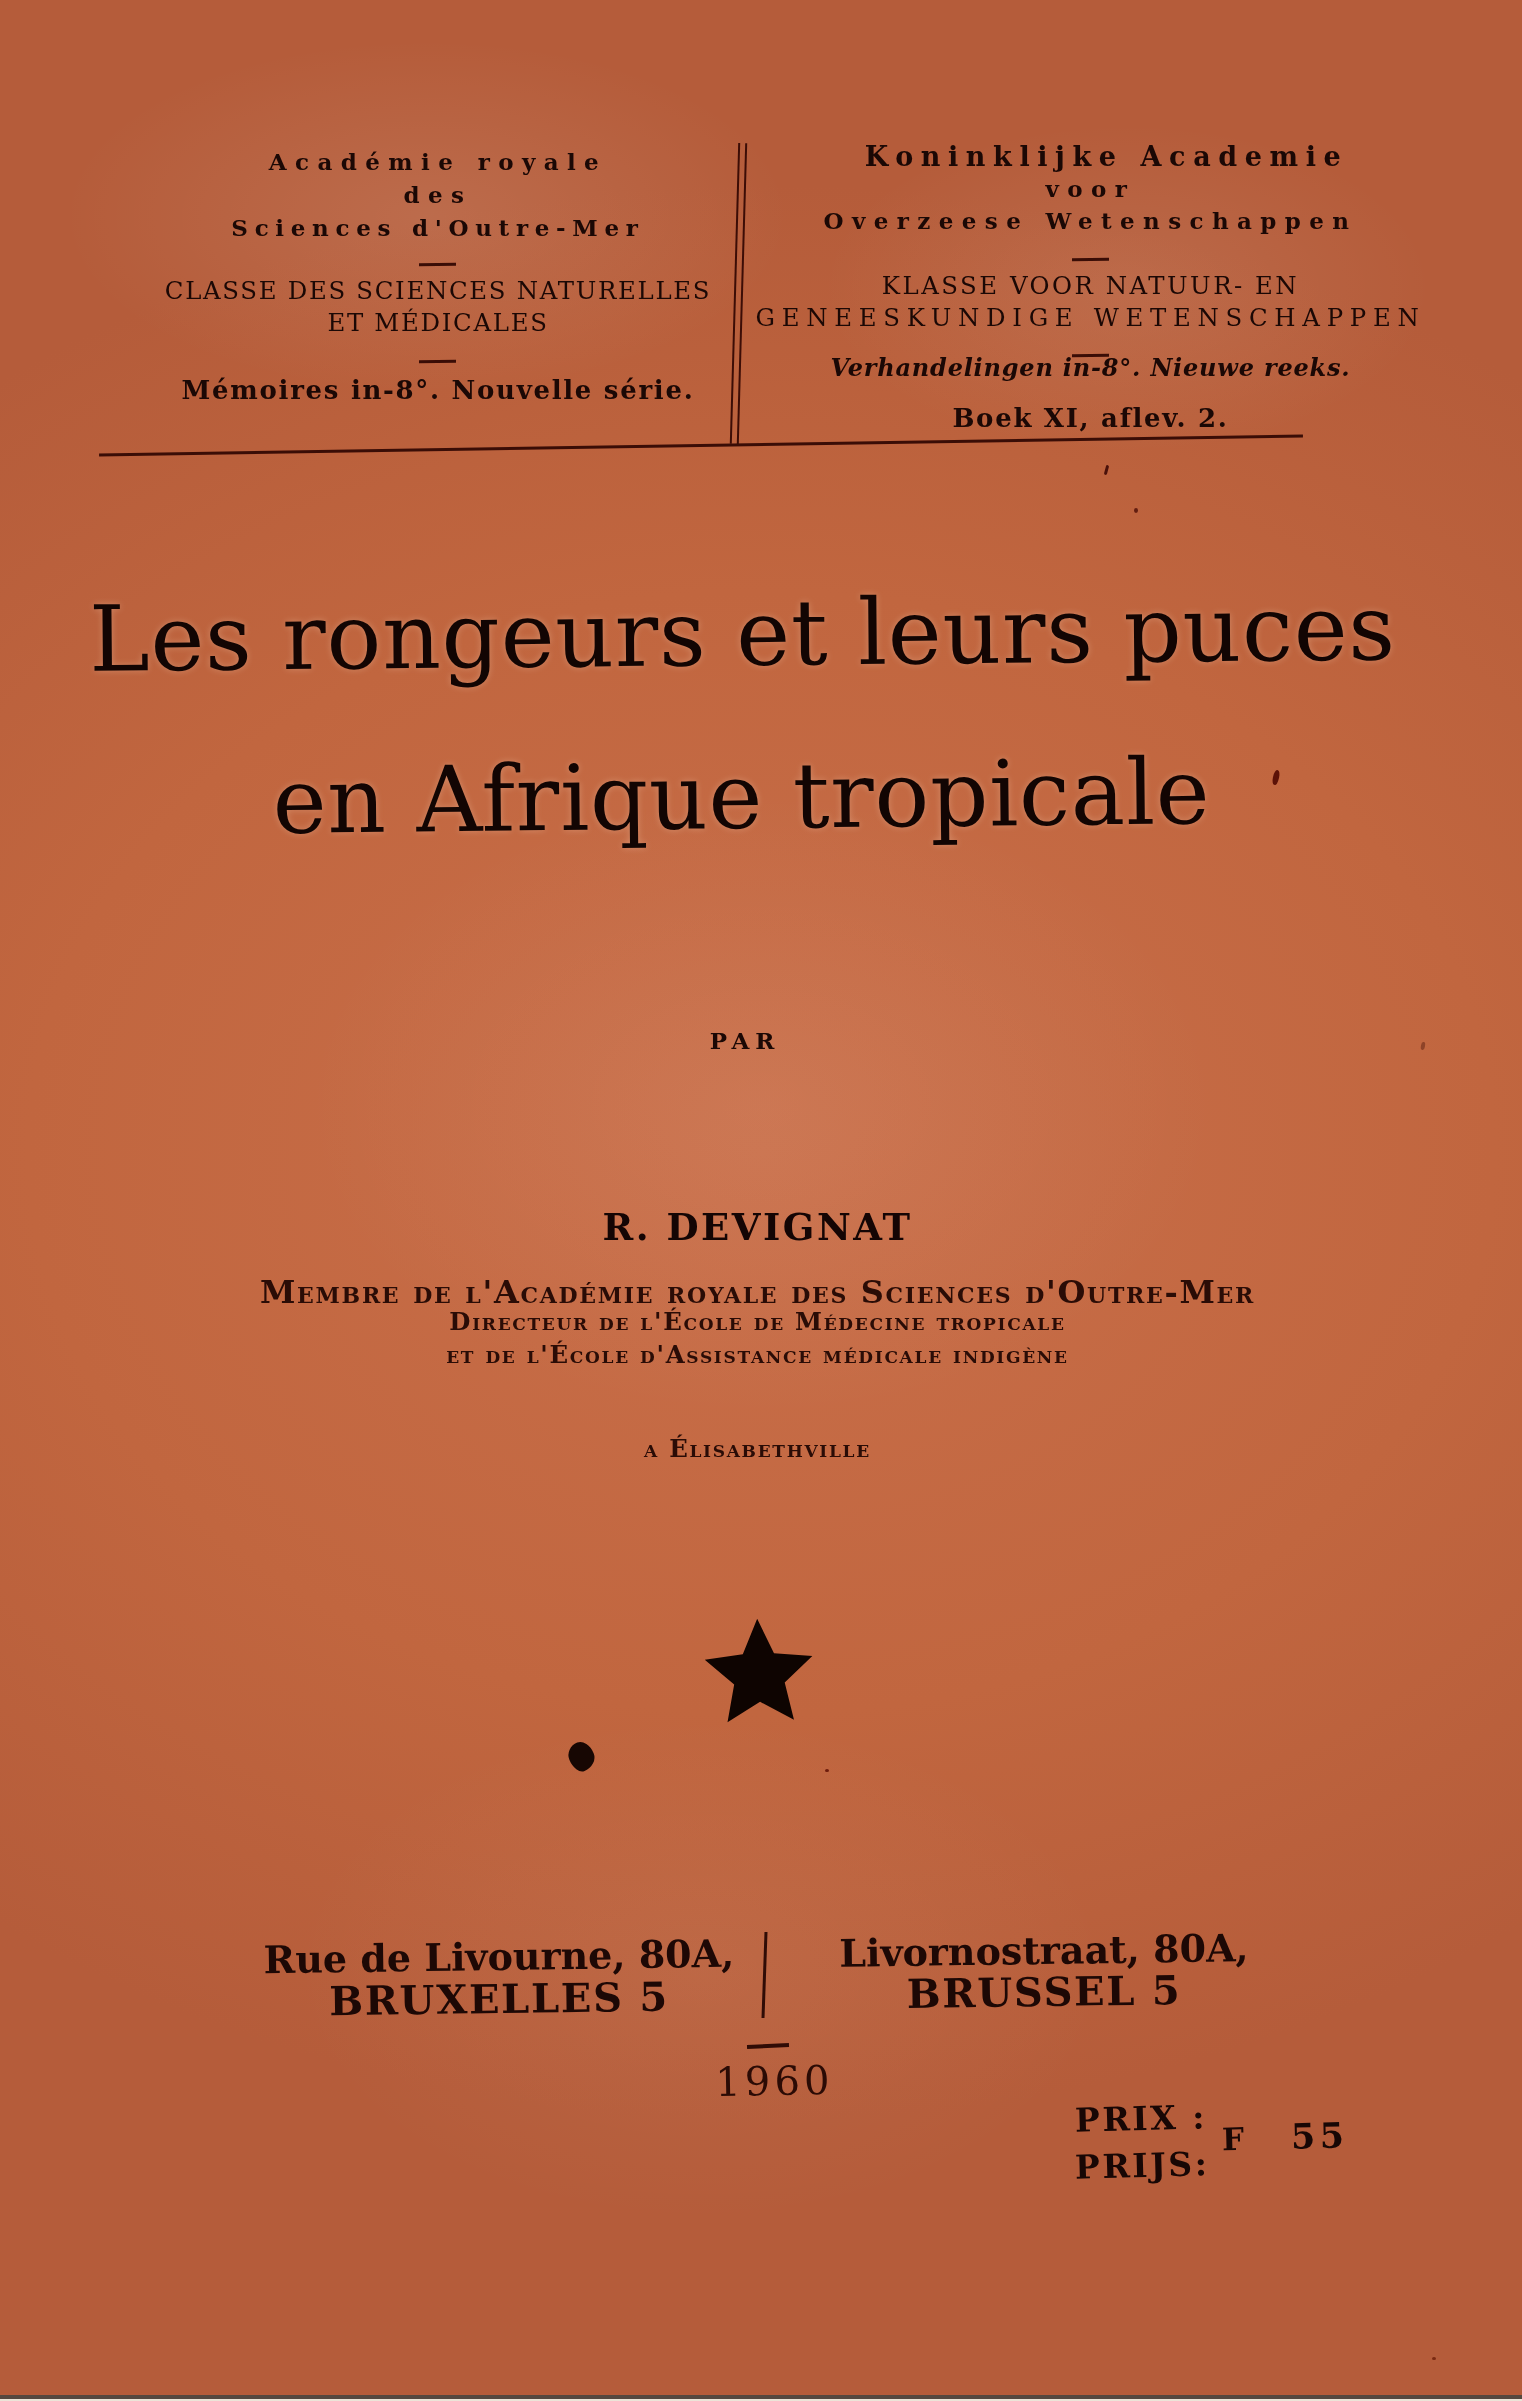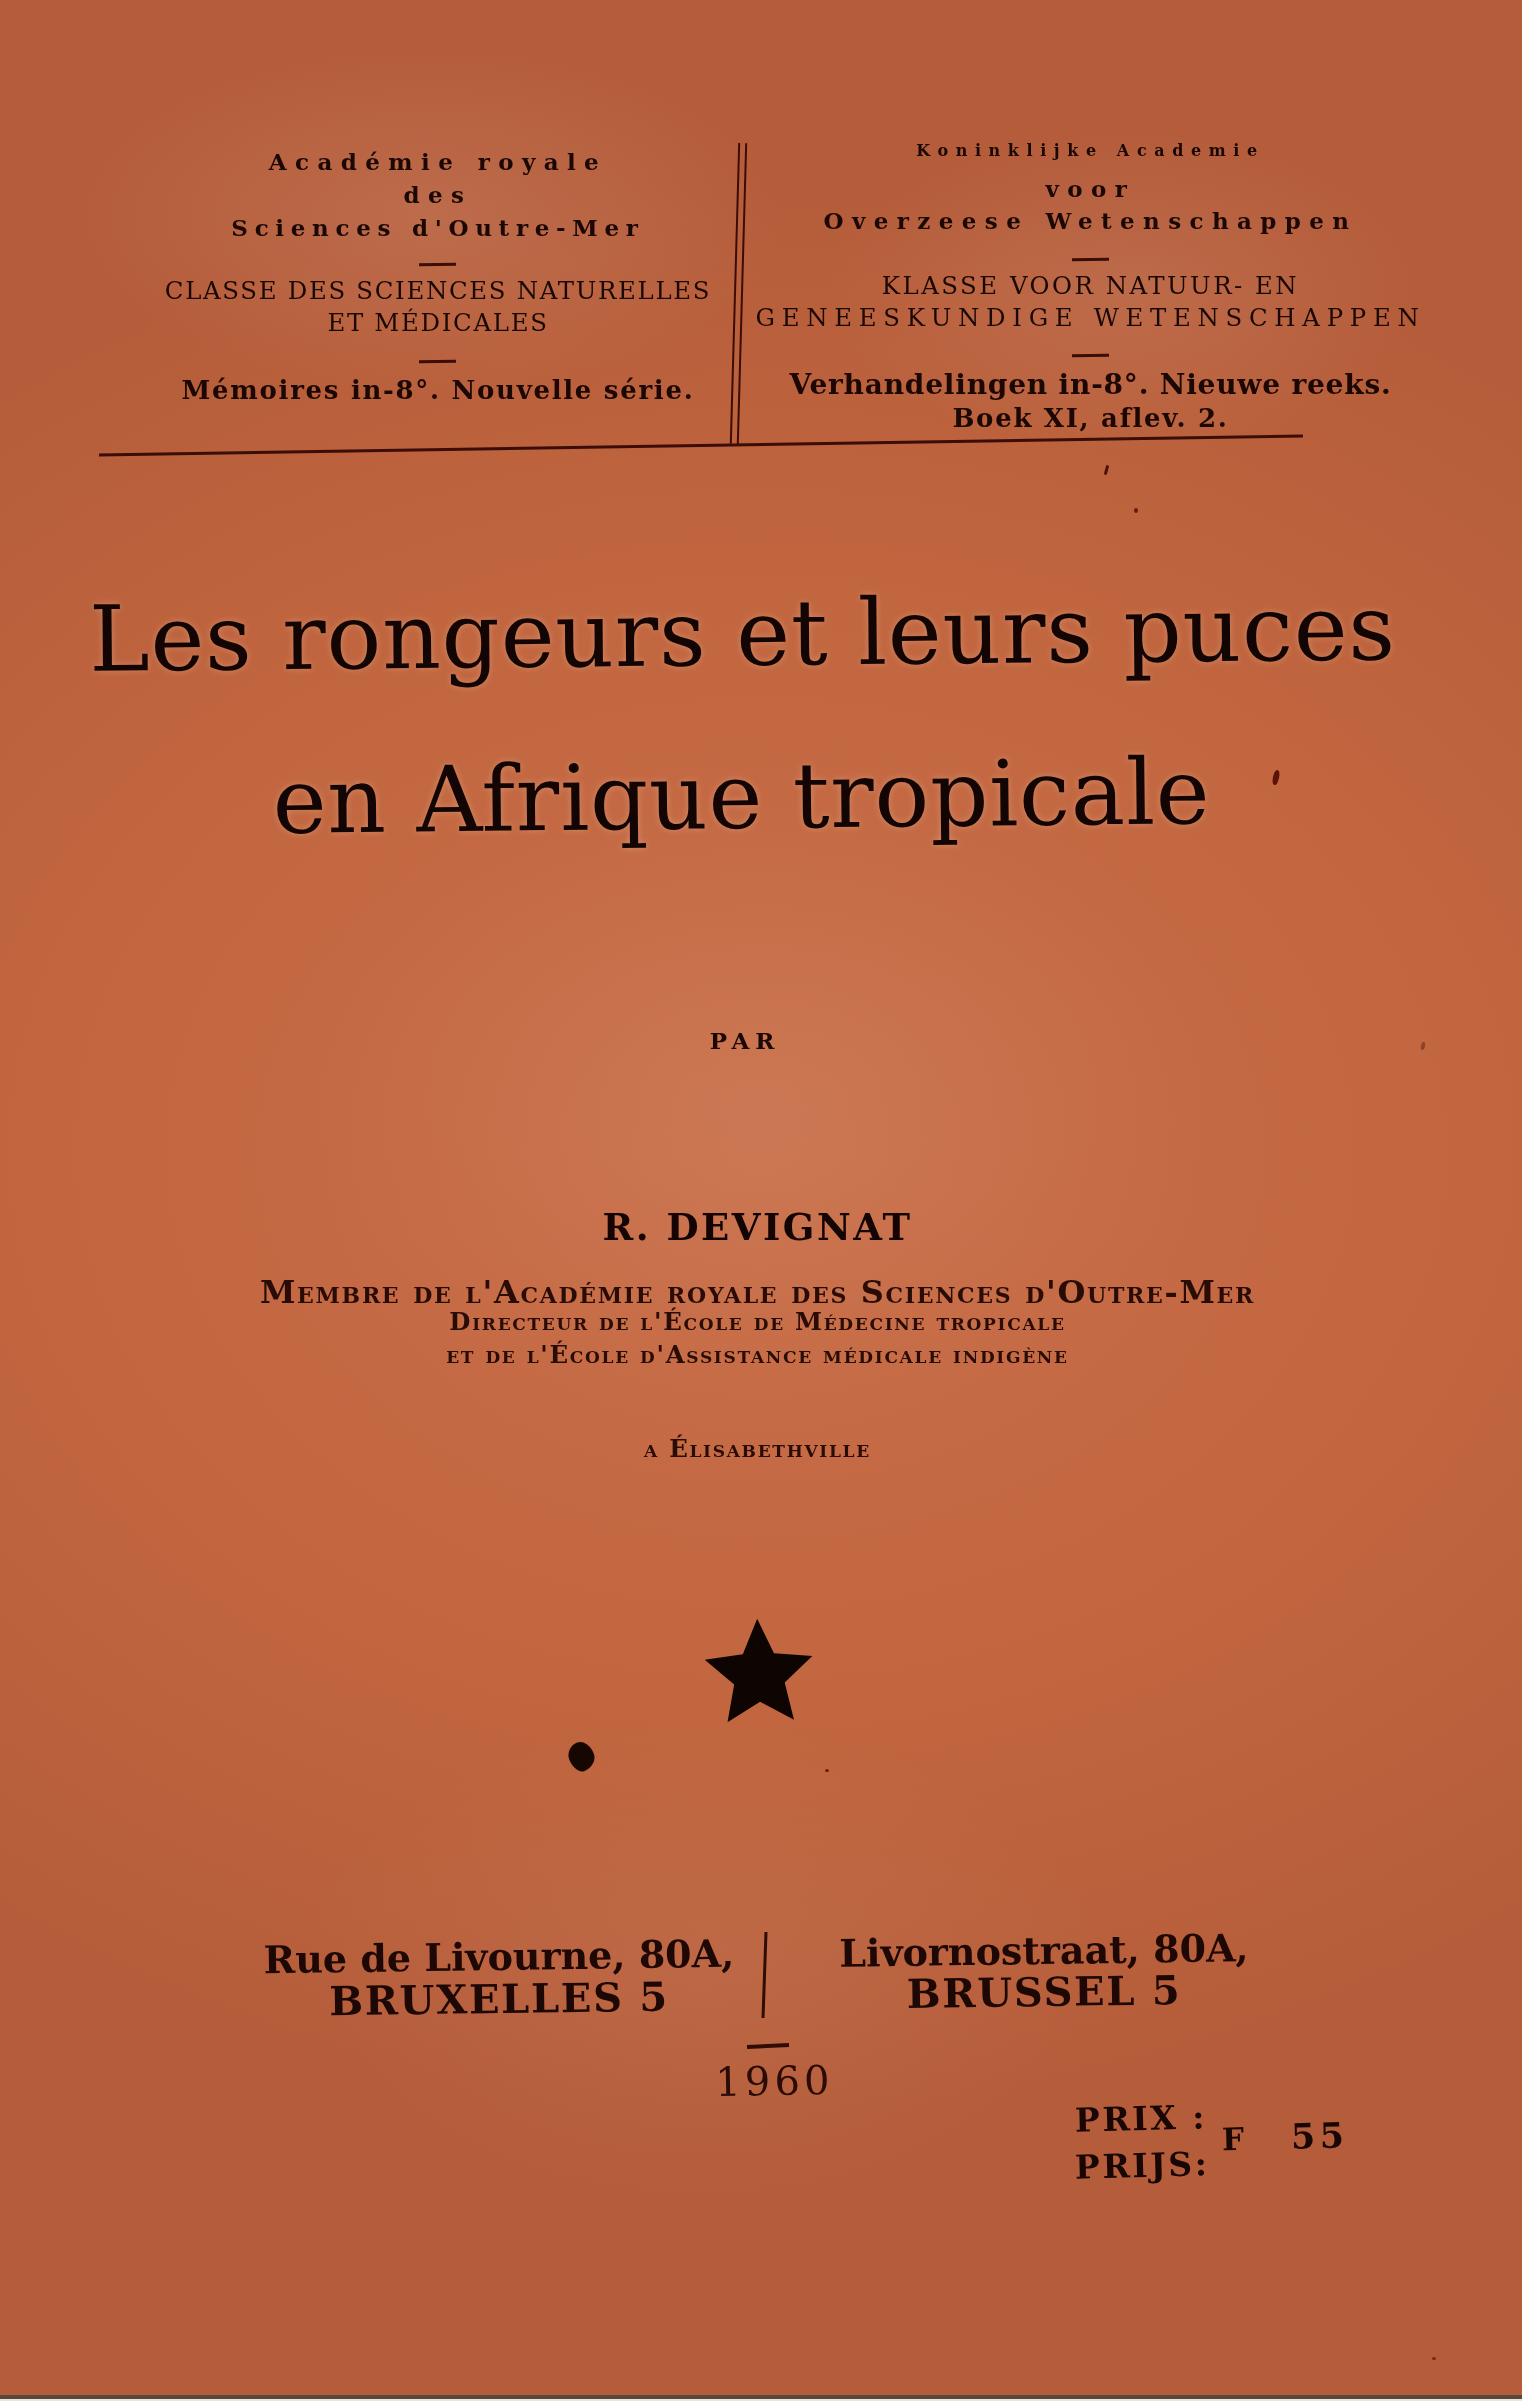--- a/index.html
+++ b/index.html
@@ -36,28 +36,28 @@
 
   <div class="abs ctr ink" style="left:76px;top:150px;width:724px;font-size:23px;font-weight:600;letter-spacing:8.4px;">Académie royale</div>
   <div class="abs ctr ink" style="left:76px;top:183px;width:724px;font-size:23px;font-weight:600;letter-spacing:8.4px;">des</div>
   <div class="abs ctr ink" style="left:76px;top:216px;width:724px;font-size:23px;font-weight:600;letter-spacing:6.7px;">Sciences d'Outre-Mer</div>
   <div class="abs dash" style="left:419px;top:263px;transform:rotate(-1deg);"></div>
   <div class="abs ctr ink" style="left:76px;top:311px;width:724px;font-size:24.4px;font-weight:500;letter-spacing:1.7px;">ET MÉDICALES</div>
   <div class="abs ctr ink" style="left:76px;top:279px;width:724px;font-size:24.4px;font-weight:500;letter-spacing:1.7px;">CLASSE DES SCIENCES NATURELLES</div>
   <div class="abs dash" style="left:419px;top:360px;transform:rotate(-1deg);"></div>
   <div class="abs ctr ink" style="left:76px;top:377px;width:724px;font-size:26px;font-weight:700;letter-spacing:1.7px;">Mémoires in-8°. Nouvelle série.</div>
 
-  <div class="abs ctr ink" style="left:741px;top:143px;width:699px;font-size:16px;font-weight:600;letter-spacing:7.6px;">Koninklijke Academie</div>
+  <div class="abs ctr ink" style="left:741px;top:143px;width:699px;font-size:27px;font-weight:600;letter-spacing:7.6px;padding-left:16px;">Koninklijke Academie</div>
   <div class="abs ctr ink" style="left:741px;top:209px;width:699px;font-size:23px;font-weight:600;letter-spacing:8.4px;">Overzeese Wetenschappen</div>
   <div class="abs ctr ink" style="left:741px;top:177px;width:699px;font-size:23px;font-weight:600;letter-spacing:8.4px;">voor</div>
   <div class="abs dash" style="left:1072px;top:258px;transform:rotate(-1deg);"></div>
   <div class="abs ctr ink" style="left:741px;top:274px;width:699px;font-size:24.4px;font-weight:500;letter-spacing:2.5px;">KLASSE VOOR NATUUR- EN</div>
   <div class="abs ctr ink" style="left:741px;top:306px;width:699px;font-size:24.4px;font-weight:500;letter-spacing:6.7px;">GENEESKUNDIGE WETENSCHAPPEN</div>
   <div class="abs dash" style="left:1072px;top:354px;transform:rotate(-1deg);"></div>
-  <div class="abs ctr ink" style="left:741px;top:371px;width:699px;font-size:28px;font-weight:700;letter-spacing:0.8px;">Verhandelingen in-8°. Nieuwe reeks.</div>
+  <div class="abs ctr ink" style="left:741px;top:356px;width:699px;font-size:24px;font-weight:700;letter-spacing:0.8px;font-style:italic;">Verhandelingen in-8°. Nieuwe reeks.</div>
   <div class="abs ctr ink" style="left:741px;top:405px;width:699px;font-size:26px;font-weight:700;letter-spacing:1.7px;">Boek XI, aflev. 2.</div>
 
   <div class="abs" style="left:734px;top:143px;height:301px;width:5px;border-left:2.1px solid #3c0d06;border-right:2.1px solid #3c0d06;transform:rotate(1.6deg);"></div>
 
   <div class="abs rule" style="left:99px;top:444px;width:1204px;height:2.9px;transform:rotate(-0.9deg);"></div>
 
   <div class="abs" style="left:1105px;top:465px;width:2.9px;height:10px;background:#4a110a;transform:rotate(15deg);border-radius:1.7px;"></div>
   <div class="abs" style="left:1134px;top:508px;width:4.2px;height:5px;background:#521208;border-radius:50%;opacity:.85;"></div>
 
   <div class="abs ctr ink halo" style="left:0;top:588px;width:1485px;font-size:91px;font-weight:500;letter-spacing:0.8px;color:#120503;transform:rotate(-0.5deg);">Les rongeurs et leurs puces</div>

